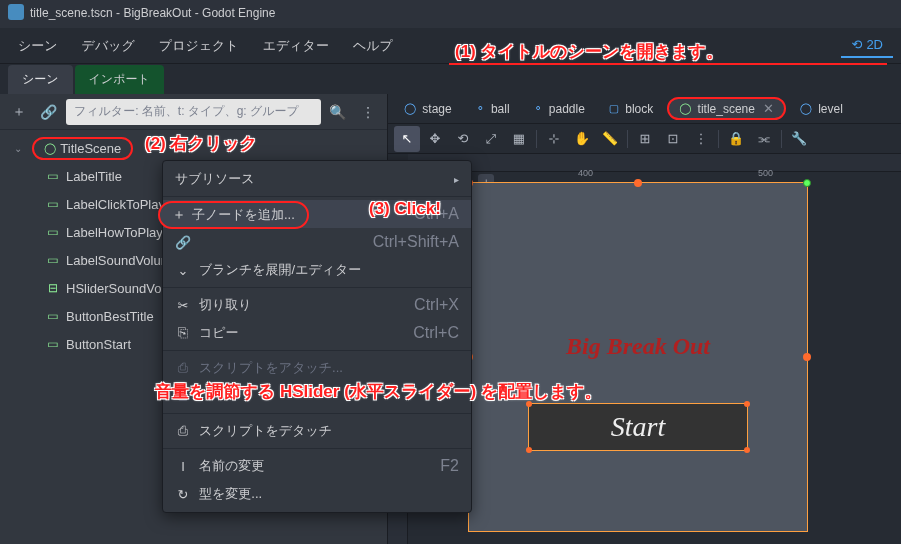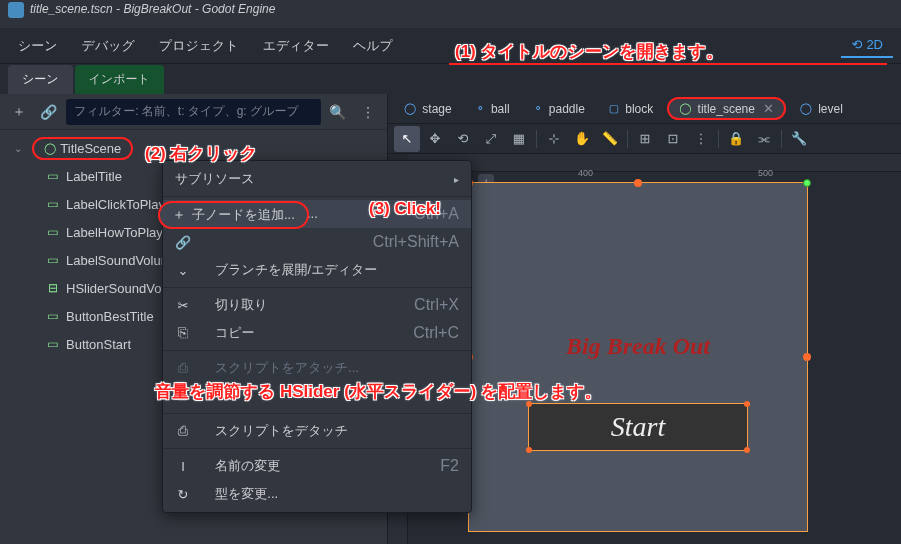--- a/index.html
+++ b/index.html
@@ -1,19 +1,19 @@
 <!DOCTYPE html>
 <html><head>
 <meta charset="utf-8">
 <style>
 * { margin:0; padding:0; box-sizing:border-box; font-family:sans-serif; }
 body { background:#262b33; color:#cdced1; font-size:13px; width:901px; height:544px; overflow:hidden; position:relative; }
 
 
-.titlebar { height:28px; background:#2d323b; display:flex; align-items:flex-start; padding:2px 8px; gap:6px; font-size:12px;font-style:italic; }
+.titlebar { height:28px; background:#2d323b; display:flex; align-items:flex-end; padding:8px 8px; gap:6px; font-size:12px; }
 .titlebar .gicon { width:16px; height:16px; background:#478cbf; border-radius:3px; }
 
 
 .menubar { height:36px; background:#262b33; display:flex; align-items:center; padding:0 8px; gap:4px; border-bottom:1px solid #1a1d23; }
 .menubar .mitem { padding:6px 10px; cursor:pointer; }
 .menubar .spacer { flex:1; }
 .menubar .mode2d { color:#44a0f0; padding:4px 10px; border-bottom:2px solid #44a0f0; display:flex; align-items:center; gap:4px; }
 .menubar .mode2d::before { content:"⟲"; }
 
 
@@ -21,21 +21,21 @@
 .ptab { padding:6px 14px; background:#14532d; border-radius:4px 4px 0 0; font-size:12px; }
 .ptab.active { background:#383d47; color:#e0e1e4; }
 
 
 .main { display:flex; height:calc(544px - 28px - 36px - 30px); }
 
 
 .scenepanel { width:388px; background:#32373f; display:flex; flex-direction:column; border-right:1px solid #1a1d23; }
 .sp-tools { height:36px; display:flex; align-items:center; padding:0 6px; gap:4px; border-bottom:1px solid #262b33; }
 .sp-tools .tbtn { width:26px; height:26px; display:flex; align-items:center; justify-content:center; color:#aeb4be; font-size:14px; cursor:pointer; }
-.sp-tools .filter { flex:1; background:#0f172a; border-radius:3px; height:26px; padding:0 8px; color:#7d8290; font-size:12px; display:flex; align-items:center; }
+.sp-tools .filter { flex:1; background:#e5e5e5; border-radius:3px; height:26px; padding:0 8px; color:#7d8290; font-size:12px; display:flex; align-items:center; }
 .sp-tree { flex:1; padding:4px 0; }
 .tnode { display:flex; align-items:center; height:28px; padding:0 8px; gap:6px; cursor:pointer; }
 .tnode .tog { width:12px; color:#8a8f99; font-size:10px; }
 .tnode .nicon { width:14px; height:14px; display:flex; align-items:center; justify-content:center; font-size:12px; }
 .tnode .nname { white-space:nowrap; overflow:hidden; }
 .ic-lbl { color:#8eef97; }
 .ic-sld { color:#8eef97; }
 .ic-btn { color:#8eef97; }
 .depth1 { padding-left:28px; }
 .circle-root { border:2px solid #ff2020; border-radius:16px; padding:2px 10px; display:inline-flex; align-items:center; gap:4px; font-size:13px; }
@@ -69,21 +69,21 @@
 .gh.tm { top:-4px; left:50%; margin-left:-4px; }
 .gh.ml { top:50%; left:-4px; margin-top:-4px; } .gh.mr { top:50%; right:-4px; margin-top:-4px; }
 .game-title { position:absolute; top:150px; left:50%; transform:translateX(-50%); font-family:Georgia,serif; font-size:24px; font-weight:bold; font-style:italic; color:#b02020; white-space:nowrap; }
 .game-start { position:absolute; top:220px; left:50%; transform:translateX(-50%); width:220px; height:48px; background:#333; display:flex; align-items:center; justify-content:center; border:1px solid #ffa040; }
 .game-start span { font-family:Georgia,serif; font-size:28px; font-style:italic; color:#eee; }
 .game-start .gh2 { position:absolute; width:6px; height:6px; background:#ff6b2d; border-radius:50%; }
 .gh2.a{top:-3px;left:-3px;} .gh2.b{top:-3px;right:-3px;} .gh2.c{bottom:-3px;left:-3px;} .gh2.d{bottom:-3px;right:-3px;}
 
 
 .ctxmenu { position:absolute; top:160px; left:162px; width:310px; background:#32373f; border:1px solid #1a1d23; border-radius:4px; box-shadow:0 4px 16px rgba(0,0,0,0.5); z-index:100; padding:4px 0; }
-.ctx-item { display:flex; align-items:center; height:28px; padding:0 12px; gap:24px; cursor:pointer; font-size:13px; position:relative; }
+.ctx-item { display:flex; align-items:center; height:28px; padding:0 12px; gap:8px; cursor:pointer; font-size:13px; position:relative; }
 .ctx-item.hl { background:#3e4450; }
 .ctx-item.disabled { color:#6a7080; }
 .ctx-item .ci { width:16px; text-align:center; font-size:13px; }
 .ctx-item .short { margin-left:auto; font-size:16px; color:#7d8290; }
 .ctx-item .arr { margin-left:auto; font-size:10px; color:#aeb4be; }
 .ctx-sep { height:1px; background:#262b33; margin:3px 0; }
 
 .addchild-pill { position:absolute; top:201px; left:158px; z-index:110; border:2px solid #ff2020; border-radius:16px; padding:3px 12px; display:flex; align-items:center; gap:6px; background:#3e4450; font-size:13px; }
 .addchild-pill .pi { font-size:14px; }
 
@@ -307,15 +307,15 @@
     </div>
 </div>
 
 <div class="addchild-pill">
   <span class="pi">＋</span>
   <span>子ノードを追加...</span>
 </div>
 
 <div class="anno" style="top:40px; left:455px;">(1) タイトルのシーンを開きます。</div>
 <div class="anno-line"></div>
-<div class="anno" style="top:142px; left:145px;">(2) 右クリック</div>
+<div class="anno" style="top:132px; left:145px;">(2) 右クリック</div>
 <div class="anno" style="top:199px; left:330px;margin-left:39px;">(3) Click!</div>
 <div class="anno" style="top:380px; left:155px;">音量を調節する HSlider (水平スライダー) を配置します。</div>
 
 </body></html>

